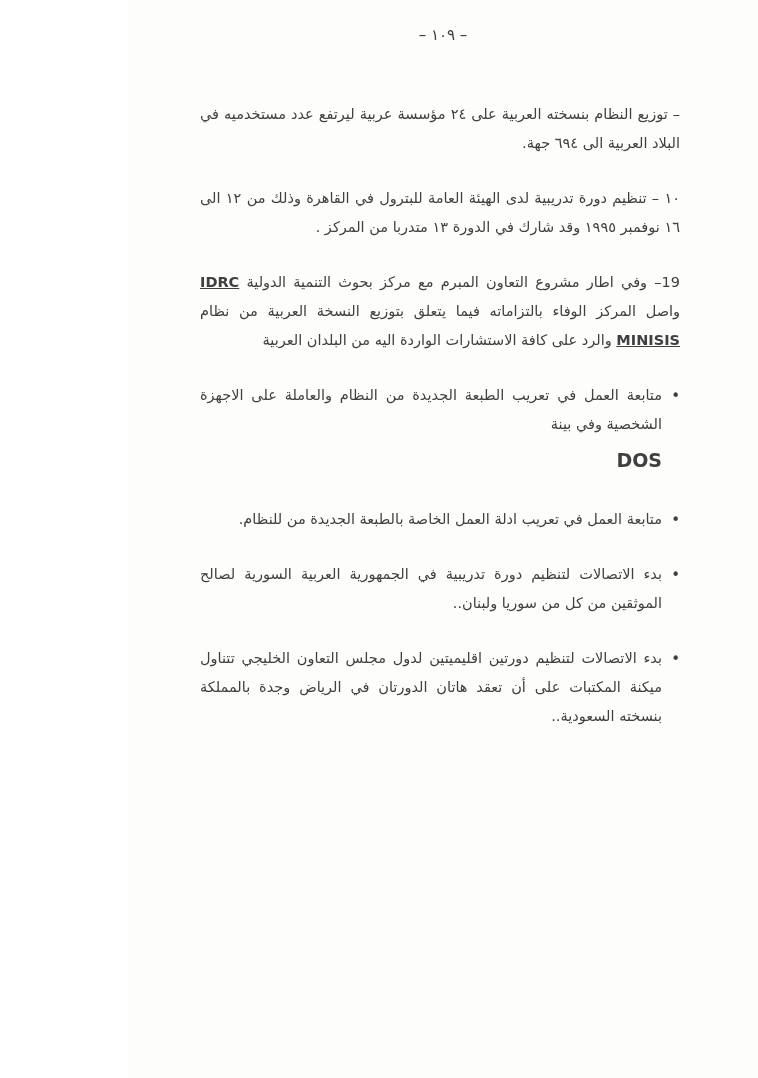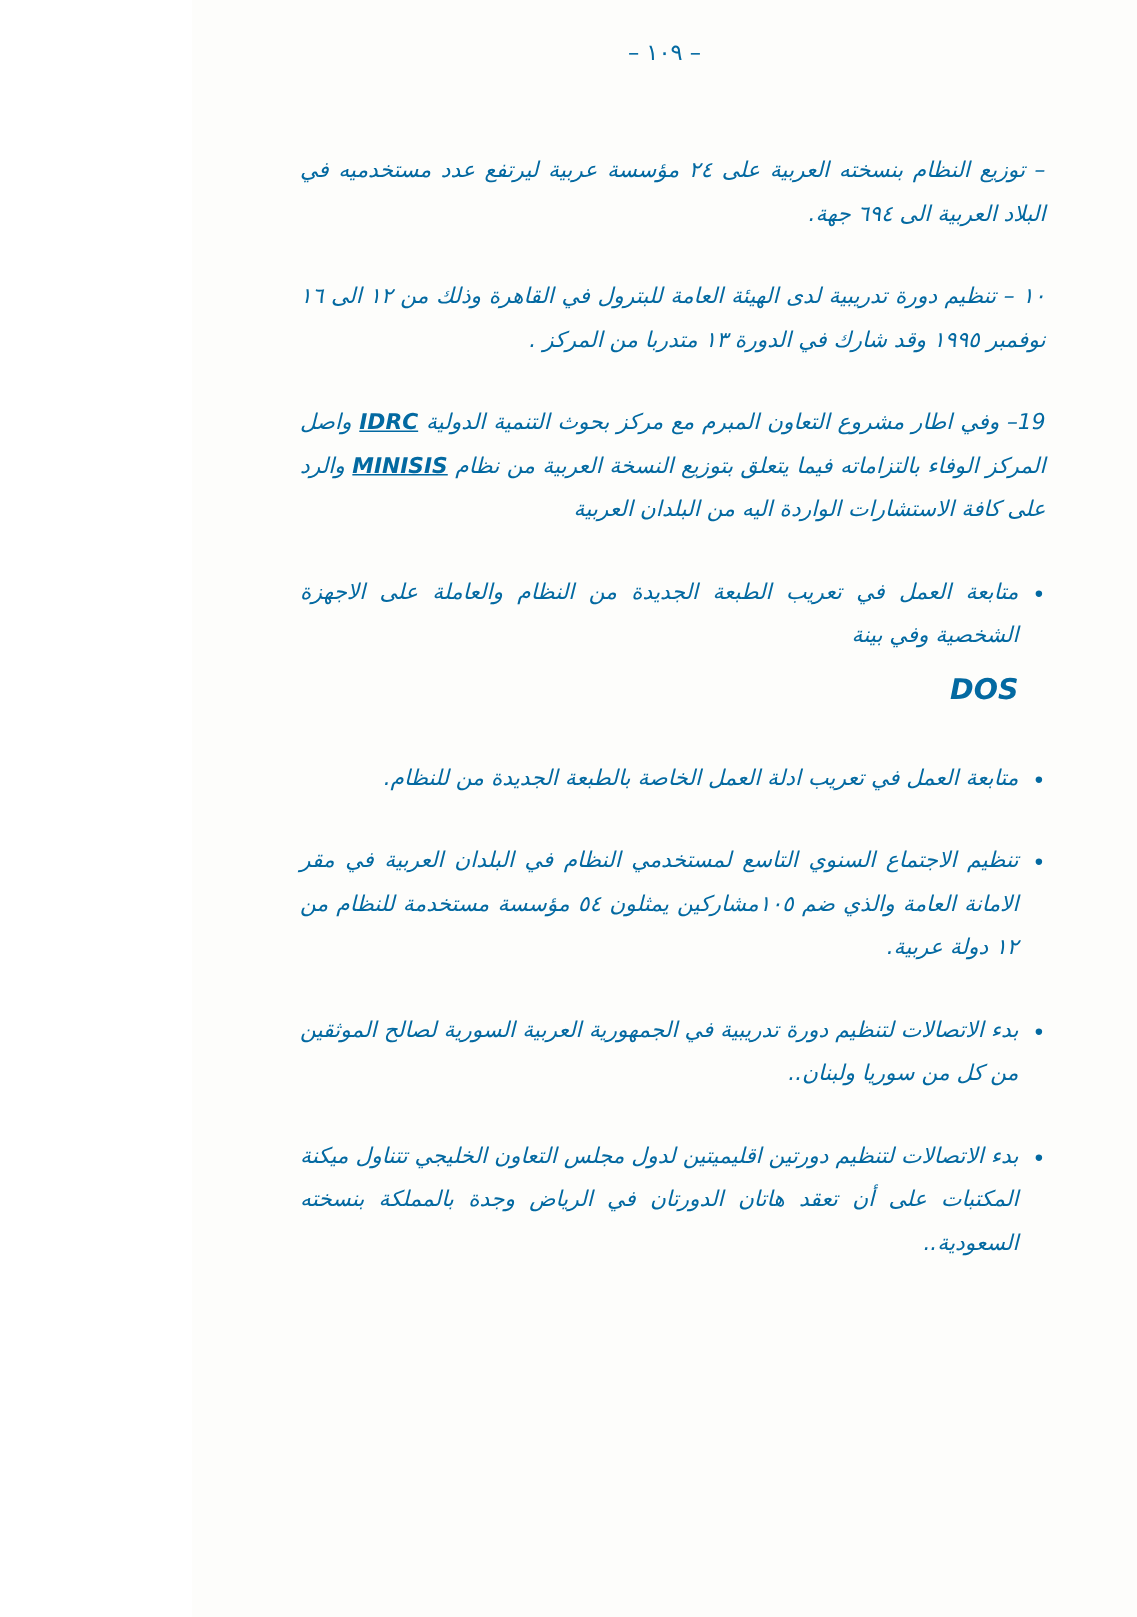--- a/index.html
+++ b/index.html
@@ -7,41 +7,40 @@
     padding: 0;
     background: #ffffff;
   }
   .page {
     position: relative;
     width: 630px;
     height: 1078px;
     background: #fdfdfb;
     box-sizing: border-box;
     font-family: "DejaVu Sans", "Liberation Sans", sans-serif;
-    color: #0369a1;
+    color: #404040;
     overflow: hidden;
   }
   .page-number {
     position: absolute;
     top: 26px;
     left: 0;
     right: 0;
     text-align: center;
     font-size: 15px;
     letter-spacing: 1px;
     font-family: "DejaVu Sans", "Liberation Sans", sans-serif;
   }
   .content {
     position: absolute;
     top: 100px;
-    right: 61px;
+    right: 78px;
     left: 72px;
     direction: rtl;
     text-align: justify;
-    font-style: italic;
   }
   .para {
     margin: 0 0 26px 0;
     font-size: 14.5px;
     line-height: 2.0;
     text-align: justify;
     text-justify: inter-word;
   }
   .bullet-item {
     position: relative;
@@ -103,23 +102,20 @@
 
     <div class="bullet-item">
       <span>متابعة العمل في تعريب الطبعة الجديدة من النظام والعاملة على الاجهزة الشخصية وفي بينة</span>
       <span class="block-latin">DOS</span>
     </div>
 
     <div class="bullet-item">
       <span>متابعة العمل في تعريب ادلة العمل الخاصة بالطبعة الجديدة من للنظام.</span>
     </div>
 
-    <div class="bullet-item">
-      <span>تنظيم الاجتماع السنوي التاسع  لمستخدمي النظام في البلدان العربية في مقر الامانة العامة والذي ضم ١٠٥مشاركين يمثلون ٥٤ مؤسسة مستخدمة للنظام من ١٢ دولة عربية.</span>
-    </div>
 
     <div class="bullet-item">
       <span>بدء الاتصالات لتنظيم دورة تدريبية  في الجمهورية العربية السورية لصالح الموثقين من كل من سوريا ولبنان..</span>
     </div>
 
     <div class="bullet-item">
       <span>بدء الاتصالات لتنظيم دورتين اقليميتين لدول مجلس التعاون الخليجي تتناول ميكنة المكتبات على أن تعقد هاتان الدورتان في الرياض وجدة بالمملكة بنسخته السعودية..</span>
     </div>
 
   </div>

